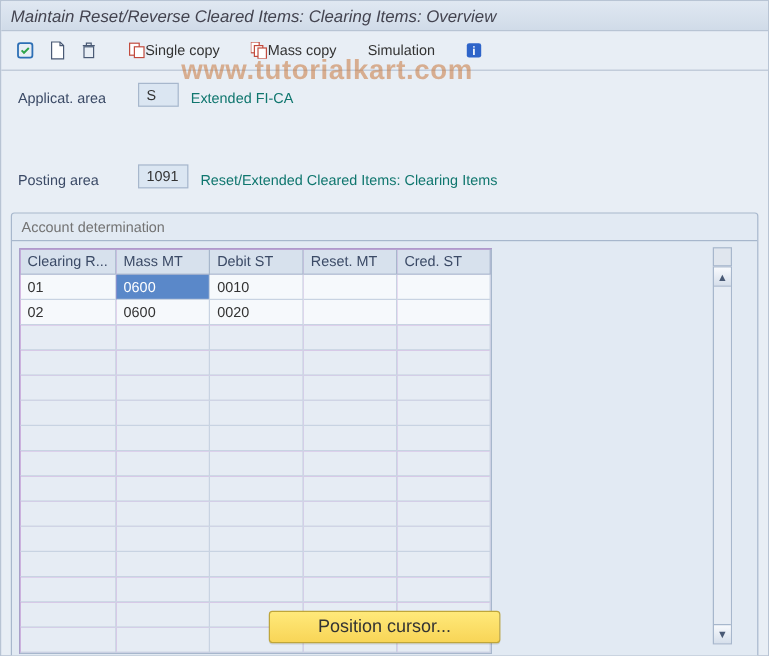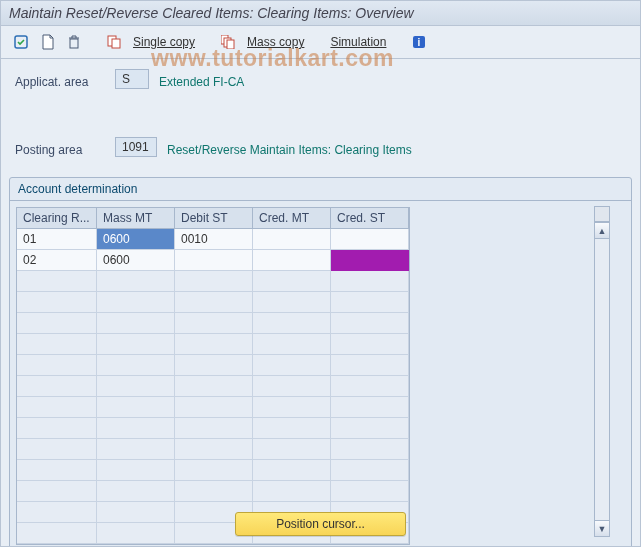--- a/index.html
+++ b/index.html
@@ -26,25 +26,24 @@
     .toolbar {
       padding: 6px 8px;
       display: flex;
       align-items: center;
       gap: 4px;
       border-bottom: 1px solid #b8c4d4;
     }
     .tb-btn {
       display: inline-flex;
       align-items: center;
-      gap: 12px;
+      gap: 0;
       padding: 2px 4px;
       cursor: pointer;
       border-radius: 2px;
-      text-decoration: underline;
     }
     .tb-sep { width: 10px; }
     .info-area {
       padding: 10px 14px 16px 14px;
     }
     .info-row {
       display: flex;
       align-items: flex-end;
       margin-bottom: 4px;
     }
@@ -65,21 +64,21 @@
     .info-desc { color: #0f766e; }
     .panel {
       margin: 0 8px;
       border: 1px solid #a7b7cc;
       background: #e2eaf3;
       border-radius: 3px;
     }
     .panel-title {
       padding: 4px 8px;
       font-size: 12px;
-      color: #0c4a6e;
+      color: #737373;
       border-bottom: 1px solid #a7b7cc;
     }
     .grid-wrap {
       padding: 6px;
       display: flex;
     }
     .grid {
       border: 1px solid #a7b7cc;
       background: #a21caf;
       flex: 0 0 auto;
@@ -141,21 +140,21 @@
       left: 0;
       width: 100%;
       display: flex;
       justify-content: center;
     }
     .pos-btn {
       background: linear-gradient(#ffe97a,#f8d557);
       border: 1px solid #bfa63a;
       border-radius: 3px;
       padding: 4px 40px;
-      font-size: 12px;
+      font-size: 15px;
       color: #333;
       cursor: pointer;
       box-shadow: 0 1px 0 rgba(0,0,0,.12);
     }
     .watermark {
       position: absolute;
       top: 44px;
       left: 150px;
       font-size: 23px;
       font-weight: bold;
@@ -223,46 +222,47 @@
 
 <div class="info-area">
   <div class="info-row">
     <span class="info-label">Applicat. area</span>
     <span class="info-field">S</span>
     <span class="info-desc">Extended FI-CA</span>
   </div>
   <div class="info-row">
     <span class="info-label">Posting area</span>
     <span class="info-field wide">1091</span>
-    <span class="info-desc">Reset/Reverse Maintain Items: Clearing Items</span>
+    <span class="info-desc">Reset/Extended Cleared Items: Clearing Items</span>
   </div>
 </div>
 
 <div class="panel">
   <div class="panel-title">Account determination</div>
   <div class="grid-wrap">
     <div class="grid">
       <div class="grid-row grid-head">
         <div class="cell c1">Clearing R...</div>
         <div class="cell c2">Mass MT</div>
         <div class="cell c3">Debit ST</div>
-        <div class="cell c4">Cred. MT</div>
+        <div class="cell c4">Reset. MT</div>
         <div class="cell c5">Cred. ST</div>
       </div>
       <div class="grid-body" id="grid-body">
           <div class="grid-row">
             <div class="cell c1">01</div>
             <div class="cell c2 sel-cell">0600</div>
             <div class="cell c3">0010</div>
             <div class="cell c4"></div>
             <div class="cell c5"></div>
           </div>
           <div class="grid-row">
             <div class="cell c1">02</div>
             <div class="cell c2">0600</div>
+            <div class="cell c3">0020</div>
             <div class="cell c4"></div>
             <div class="cell c5"></div>
           </div>
           <div class="grid-row row-empty">
             <div class="cell c1"></div>
             <div class="cell c2"></div>
             <div class="cell c3"></div>
             <div class="cell c4"></div>
             <div class="cell c5"></div>
           </div>

